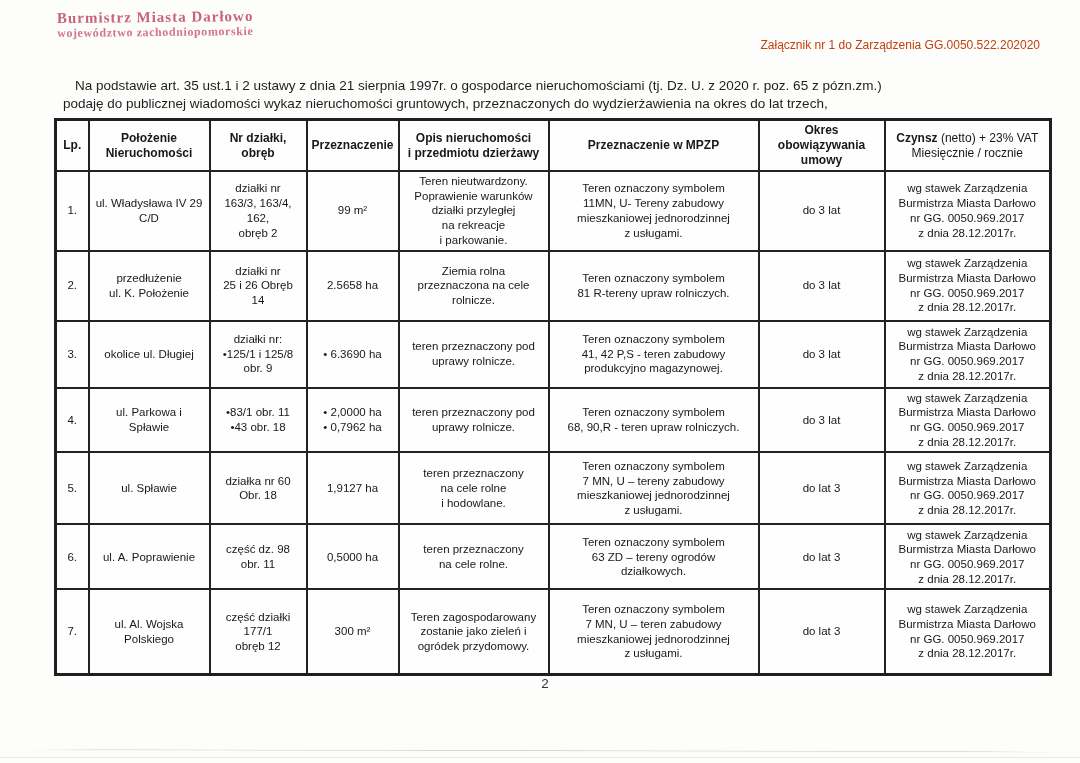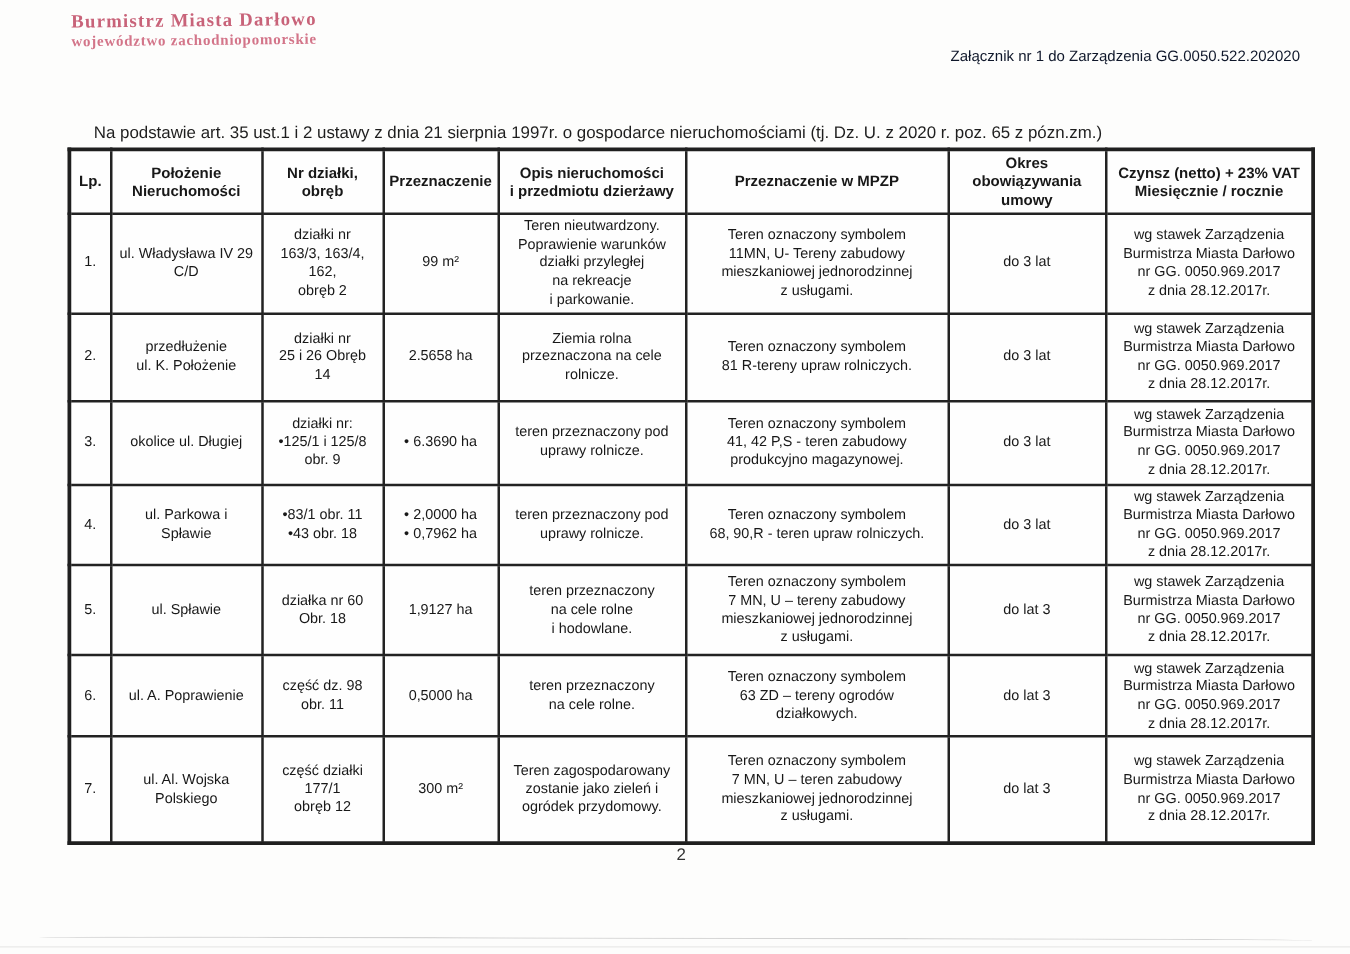--- a/index.html
+++ b/index.html
@@ -21,27 +21,27 @@
     opacity:.92;
     line-height:1.15;
   }
   .stamp .l1{font-size:15px;font-weight:bold;letter-spacing:1px;}
   .stamp .l2{font-size:12px;font-weight:bold;letter-spacing:.6px;color:#d06a80;}
 
   
   .annex{
     position:absolute;right:40px;top:38px;
     text-align:center;
-    font-size:12px;color:#0f172a;line-height:1.3;
+    font-size:12px;color:#c2410c;line-height:1.3;
   }
 
   
   .intro{
     position:absolute;left:63px;top:77px;width:990px;
-    font-size:13.5px;color:#1e1e1e;line-height:1.35;margin-top:20px;
+    font-size:13.5px;color:#1e1e1e;line-height:1.35;
   }
   .intro .l1{padding-left:12px;}
 
   
   table.wykaz{
     position:absolute;left:54px;top:118px;
     width:995px;
     border-collapse:collapse;
     table-layout:fixed;
     border:3px solid #1f1f1f;
@@ -49,21 +49,21 @@
     background:#fefefe;
   }
   table.wykaz th, table.wykaz td{
     border:2px solid #222;
     text-align:center;vertical-align:middle;
     padding:2px 3px;
     line-height:1.28;
     overflow:hidden;
   }
   table.wykaz th{font-weight:bold;font-size:12px;line-height:1.25;}
-  .rent-normal{font-weight:bold;}
+  .rent-normal{font-weight:normal;}
 
   
   .pageno{
     position:absolute;left:0;top:676px;width:1090px;
     text-align:center;font-size:13.5px;color:#333;
   }
 
   
   .scanline{
     position:absolute;left:30px;top:750px;width:1020px;height:2px;
@@ -84,20 +84,21 @@
   <div class="l1">Burmistrz Miasta Darłowo</div>
   <div class="l2">województwo zachodniopomorskie</div>
 </div>
 
 <div class="annex">
   <div>Załącznik nr 1 do Zarządzenia GG.0050.522.202020</div>
 </div>
 
 <div class="intro">
   <div class="l1">Na podstawie art. 35 ust.1 i 2 ustawy z dnia 21 sierpnia 1997r. o gospodarce nieruchomościami (tj. Dz. U. z 2020 r. poz. 65 z pózn.zm.)</div>
+  <div class="l2">podaję do publicznej wiadomości wykaz nieruchomości gruntowych, przeznaczonych do wydzierżawienia na okres do lat trzech,</div>
 </div>
 
 <table class="wykaz">
   <colgroup>
     <col style="width:33px">
       <col style="width:121px">
       <col style="width:97px">
       <col style="width:92px">
     <col style="width:150px">
       <col style="width:210px">

